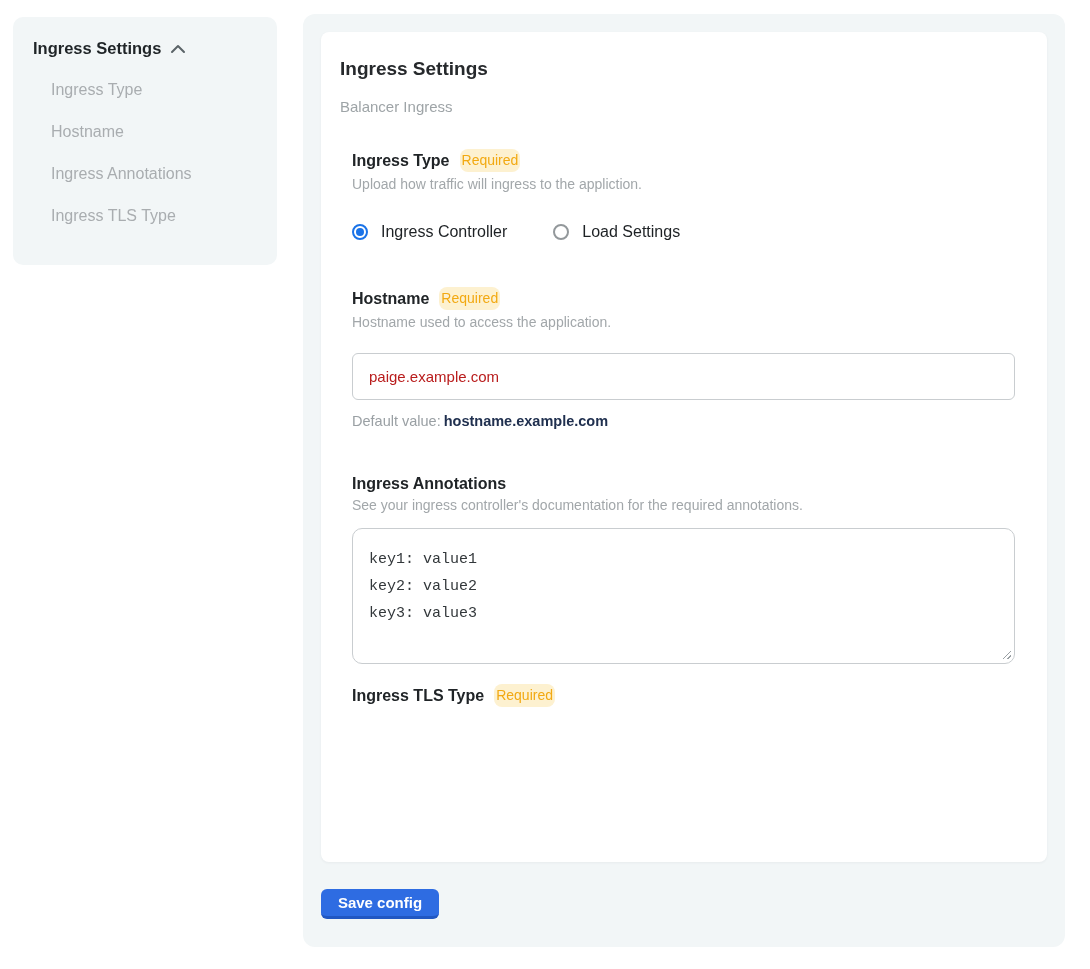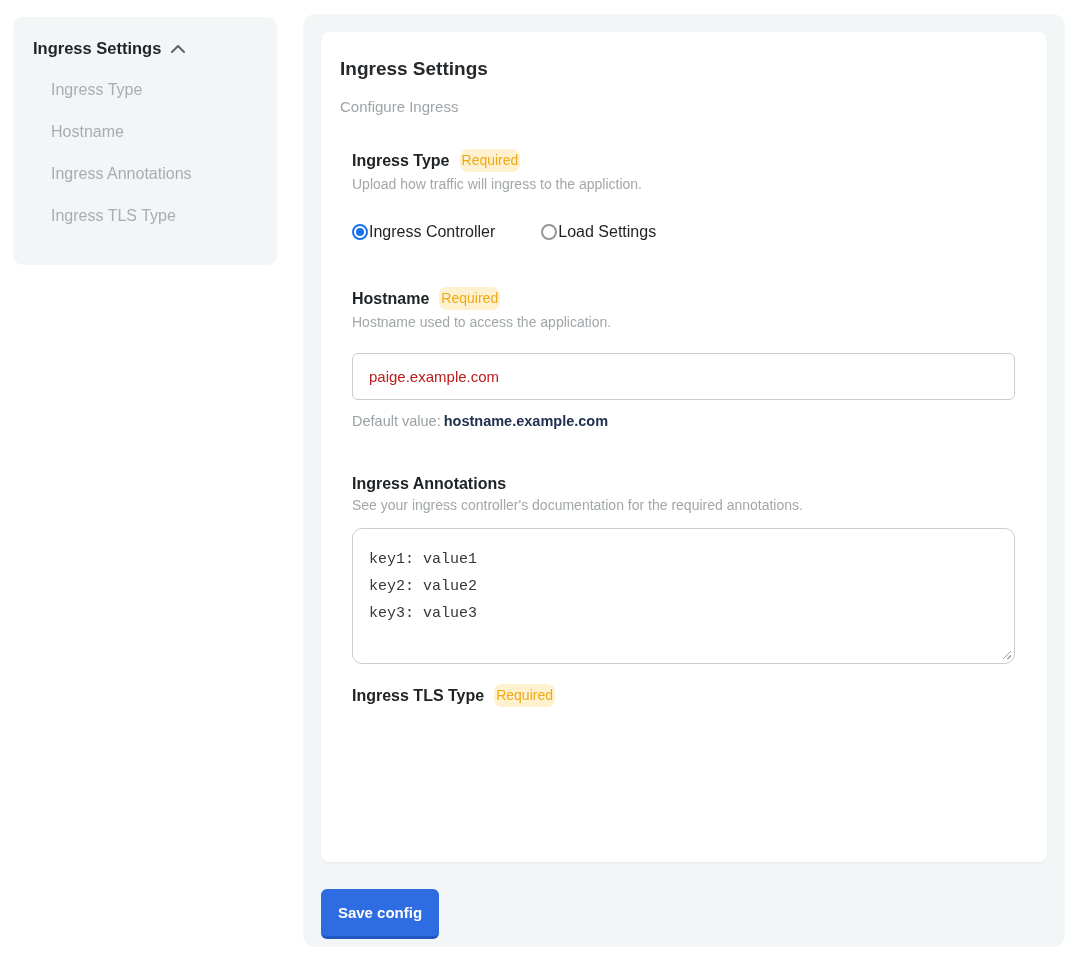--- a/index.html
+++ b/index.html
@@ -29,21 +29,21 @@
   .field.tight { margin-bottom:20px; }
   .field:last-child { margin-bottom:0; }
   .field-label-row { display:flex; align-items:center; gap:10px; margin-bottom:4px; }
   .field-label { font-size:16px; font-weight:600; color:#202427; }
   .badge { background:#fdf1d0; color:#f2a912; font-size:14px; padding:3px 2px;
     border-radius:8px; line-height:17px; }
   .field-desc { font-size:14px; color:#a2a7aa; line-height:17px; }
 
   .radio-row { display:flex; gap:46px; margin-top:30px; }
   .radio-stack { display:flex; flex-direction:column; gap:22px; margin-top:24px; }
-  .radio-option { display:flex; align-items:center; gap:1px; font-size:16px;
+  .radio-option { display:flex; align-items:center; gap:13px; font-size:16px;
     color:#1d2124; cursor:pointer; }
   .radio-control { width:16px; height:16px; border-radius:50%;
     border:2px solid #93989b; background:#fff; position:relative; flex:none; }
   .radio-control.selected { border-color:#1a73e8; }
   .radio-control.selected::after { content:""; position:absolute; inset:2px;
     background:#1a73e8; border-radius:50%; }
 
   .text-input { display:block; width:663px; height:47px; margin-top:22px;
     border:1px solid #c9cdd0; border-radius:6px; padding:0 16px; font-size:15px;
     color:#b91c1c; background:#fff; font-family:"Liberation Sans", sans-serif; outline:none; }
@@ -52,21 +52,21 @@
 
   .textarea-wrap { position:relative; width:663px; margin-top:14px; }
   .annotations-textarea { display:block; width:663px; height:136px;
     border:1px solid #c9cdd0; border-radius:10px; padding:17px 16px;
     font-family:"Liberation Mono", monospace; font-size:15px; line-height:27px;
     color:#33383b; resize:none; outline:none; background:#fff; }
   .resize-handle { position:absolute; right:4px; bottom:5px; width:11px; height:11px;
     background:repeating-linear-gradient(-45deg, transparent 0 2px, #9aa0a4 2px 3px);
     clip-path:polygon(100% 0, 100% 100%, 0 100%); cursor:nwse-resize; }
 
-  .save-button { display:block; margin-top:27px; width:118px; height:50px;
+  .save-button { display:block; margin-top:27px; width:118px; height:30px;
     background:#2e6ce2; border:none; border-bottom:3px solid #2157c2;
     border-radius:6px; color:#ffffff; font-size:15px; font-weight:700;
     font-family:"Liberation Sans", sans-serif; cursor:pointer; }
 </style>
 </head>
 <body>
 
 <aside class="sidebar">
   <div class="sidebar-header">
     <span class="sidebar-title">Ingress Settings</span>
@@ -81,21 +81,21 @@
     <div class="sidebar-item">Hostname</div>
     <div class="sidebar-item">Ingress Annotations</div>
     <div class="sidebar-item">Ingress TLS Type</div>
   </nav>
 </aside>
 
 <main class="panel">
   <section class="card">
 
     <h1 class="card-title">Ingress Settings</h1>
-    <p class="card-subtitle">Configure Ingress</p>
+    <p class="card-subtitle">Balancer Ingress</p>
 
     <div class="fields">
 
       <div class="field">
         <div class="field-label-row">
           <span class="field-label">Ingress Type</span>
           <span class="badge">Required</span>
         </div>
         <p class="field-desc">Upload how traffic will ingress to the appliction.</p>
         <div class="radio-row">

